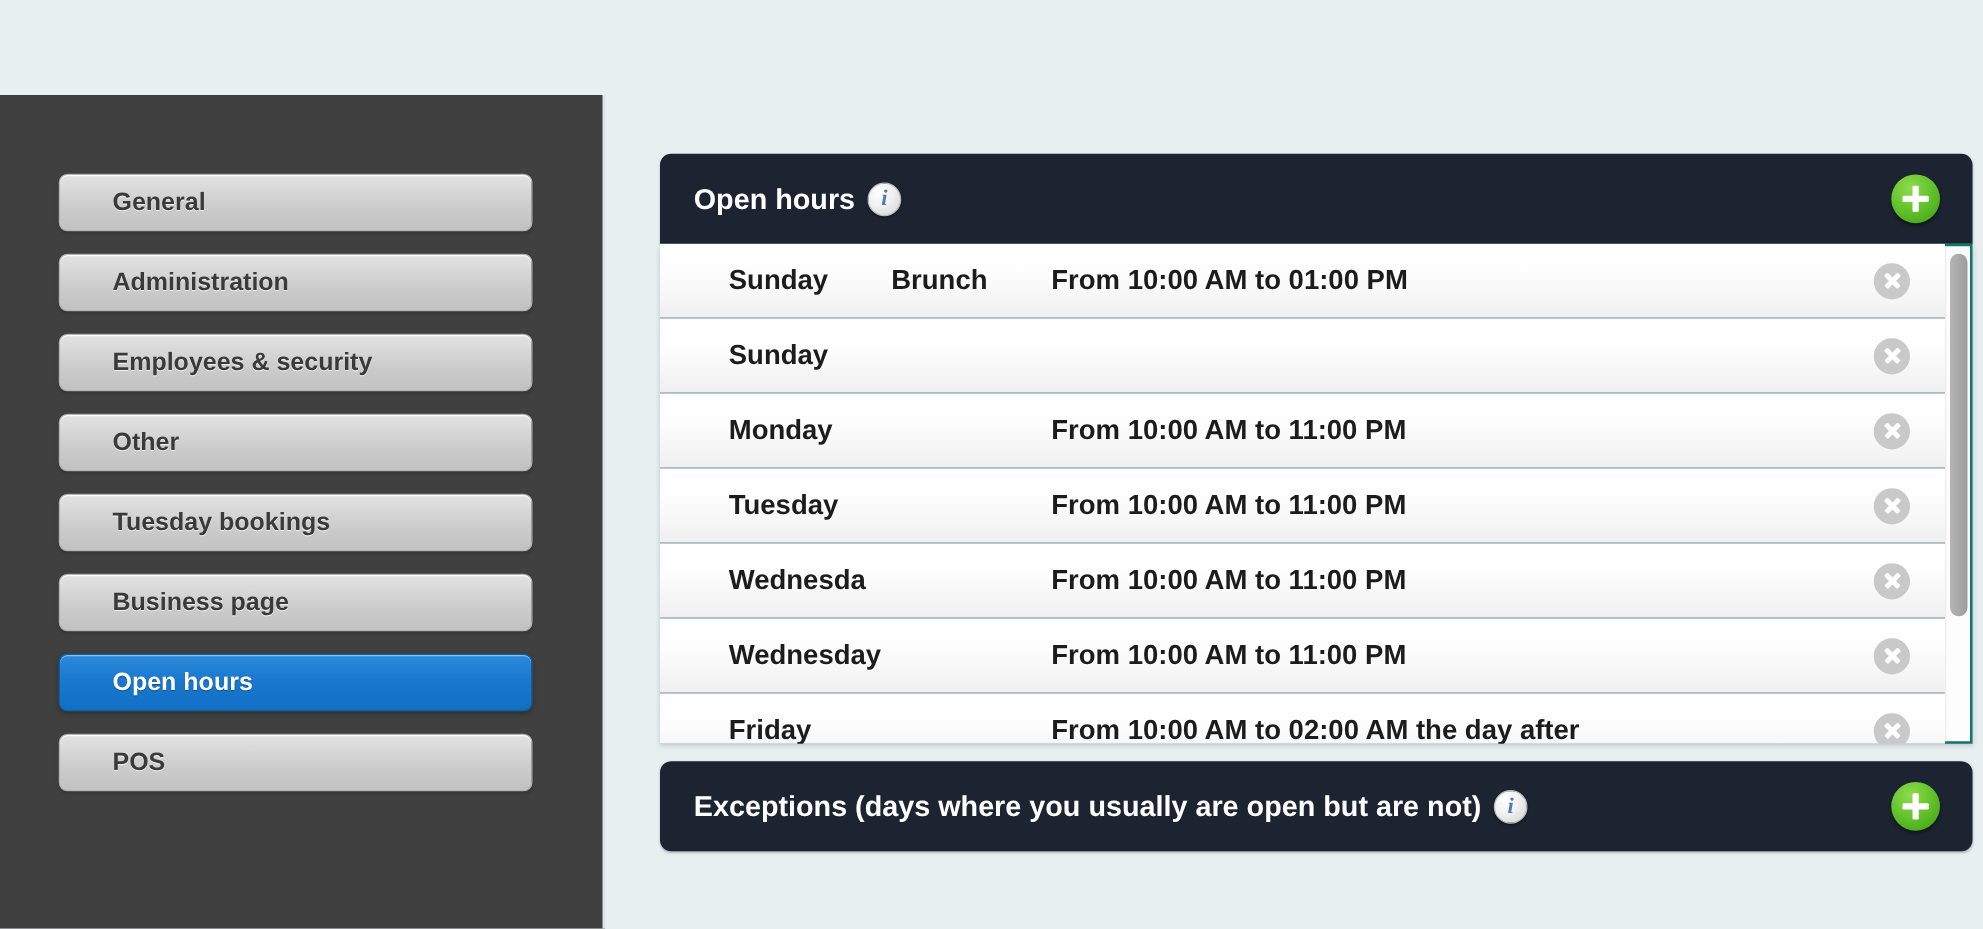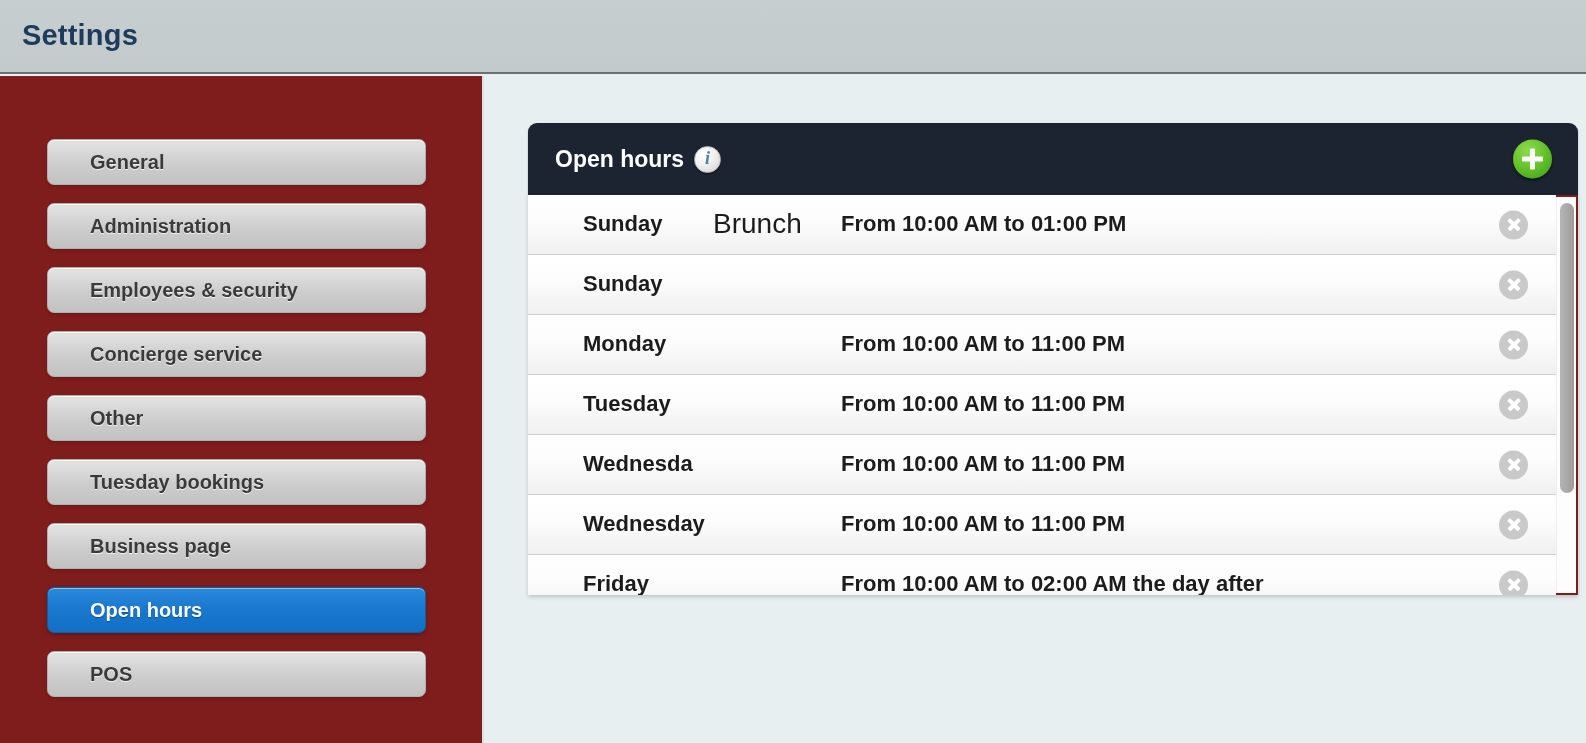--- a/index.html
+++ b/index.html
@@ -20,21 +20,21 @@
   }
   .topbar-title{
     position:absolute;left:22px;top:19px;
     font-size:29px;font-weight:bold;color:#1d3c5c;
     letter-spacing:.2px;
   }
 
   
   .sidebar{
     position:absolute;left:0;top:76px;width:484px;height:667px;
-    background:#7f1d1d;
+    background:#404040;
     border-right:2px solid #d9e4e7;
     box-sizing:border-box;
     overflow:hidden;
   }
   .content{
     position:absolute;left:486px;top:76px;width:1100px;height:667px;
     background:#e8eff1;overflow:hidden;
   }
 
   
@@ -101,39 +101,39 @@
   }
   .add-btn::before,.add-btn::after{
     content:"";position:absolute;background:#ffffff;border-radius:1px;
   }
   .add-btn::before{left:50%;top:9px;margin-left:-2.5px;width:5px;height:21px;}
   .add-btn::after{top:50%;left:9px;margin-top:-2.5px;height:5px;width:21px;}
 
   
   .list-wrap{
     position:relative;
-    background:#7f1d1d;
+    background:#0f766e;
     overflow:hidden;
     box-shadow:0 2px 4px rgba(0,0,0,.18);
     box-sizing:border-box;
   }
   .list-inner{position:absolute;left:0;top:0;right:22px;}
   .row{
     position:relative;height:60px;
     background:linear-gradient(to bottom,#ffffff 0%,#fdfdfd 40%,#f0f0f0 100%);
     border-bottom:1px solid #cfcfcf;
     box-sizing:border-box;
   }
   .row .day{
     position:absolute;left:55px;top:0;height:60px;line-height:58px;
     font-size:22px;font-weight:bold;color:#1c1c1c;white-space:nowrap;
   }
   .row .tag{
     position:absolute;left:185px;top:0;height:72px;line-height:58px;
-    font-size:28px;font-weight:normal;color:#1c1c1c;white-space:nowrap;
+    font-size:22px;font-weight:bold;color:#1c1c1c;white-space:nowrap;
   }
   .row .hours{
     position:absolute;left:313px;top:0;height:78px;line-height:58px;
     font-size:22px;font-weight:bold;color:#1c1c1c;white-space:nowrap;
   }
   .del-btn{
     position:absolute;right:28px;top:50%;transform:translateY(-50%);
     width:29px;height:29px;border-radius:50%;
     background:#c9c9c9;cursor:pointer;
   }
@@ -153,37 +153,31 @@
   .scroll-thumb{
     position:absolute;left:3px;width:14px;border-radius:7px;
     background:linear-gradient(to right,#b4b4b4 0%,#a9a9a9 50%,#9c9c9c 100%);
   }
 </style>
 </head>
 <body>
 
 <div class="app">
 
-  <div class="topbar">
-    <div class="topbar-title">Settings</div>
-  </div>
 
   <div class="sidebar">
     <div class="navlist" id="navlist">
         <div class="navitem">
           <span class="lbl">General</span>
         </div>
         <div class="navitem">
           <span class="lbl">Administration</span>
         </div>
         <div class="navitem">
           <span class="lbl">Employees &amp; security</span>
-        </div>
-        <div class="navitem">
-          <span class="lbl">Concierge service</span>
         </div>
         <div class="navitem">
           <span class="lbl">Other</span>
         </div>
         <div class="navitem">
           <span class="lbl">Tuesday bookings</span>
         </div>
         <div class="navitem">
           <span class="lbl">Business page</span>
         </div>
@@ -244,15 +238,24 @@
               <span class="hours">From 10:00 AM to 02:00 AM the day after</span>
               <div class="del-btn"></div>
             </div>
           </div>
         <div class="scrollbar">
           <div class="scroll-thumb" style="top:6px;height:290px;"></div>
         </div>
       </div>
     </div>
 
+    <div class="panel" style="left:42px;top:533px;width:1050px;">
+      <div class="panel-head solo" style="height:72px;">
+        <div class="panel-title">
+          <span>Exceptions (days where you usually are open but are not)</span>
+          <span class="info-icon"></span>
+        </div>
+        <div class="add-btn"></div>
+      </div>
+    </div>
 
   </div>
 </div>
 
 </body></html>

